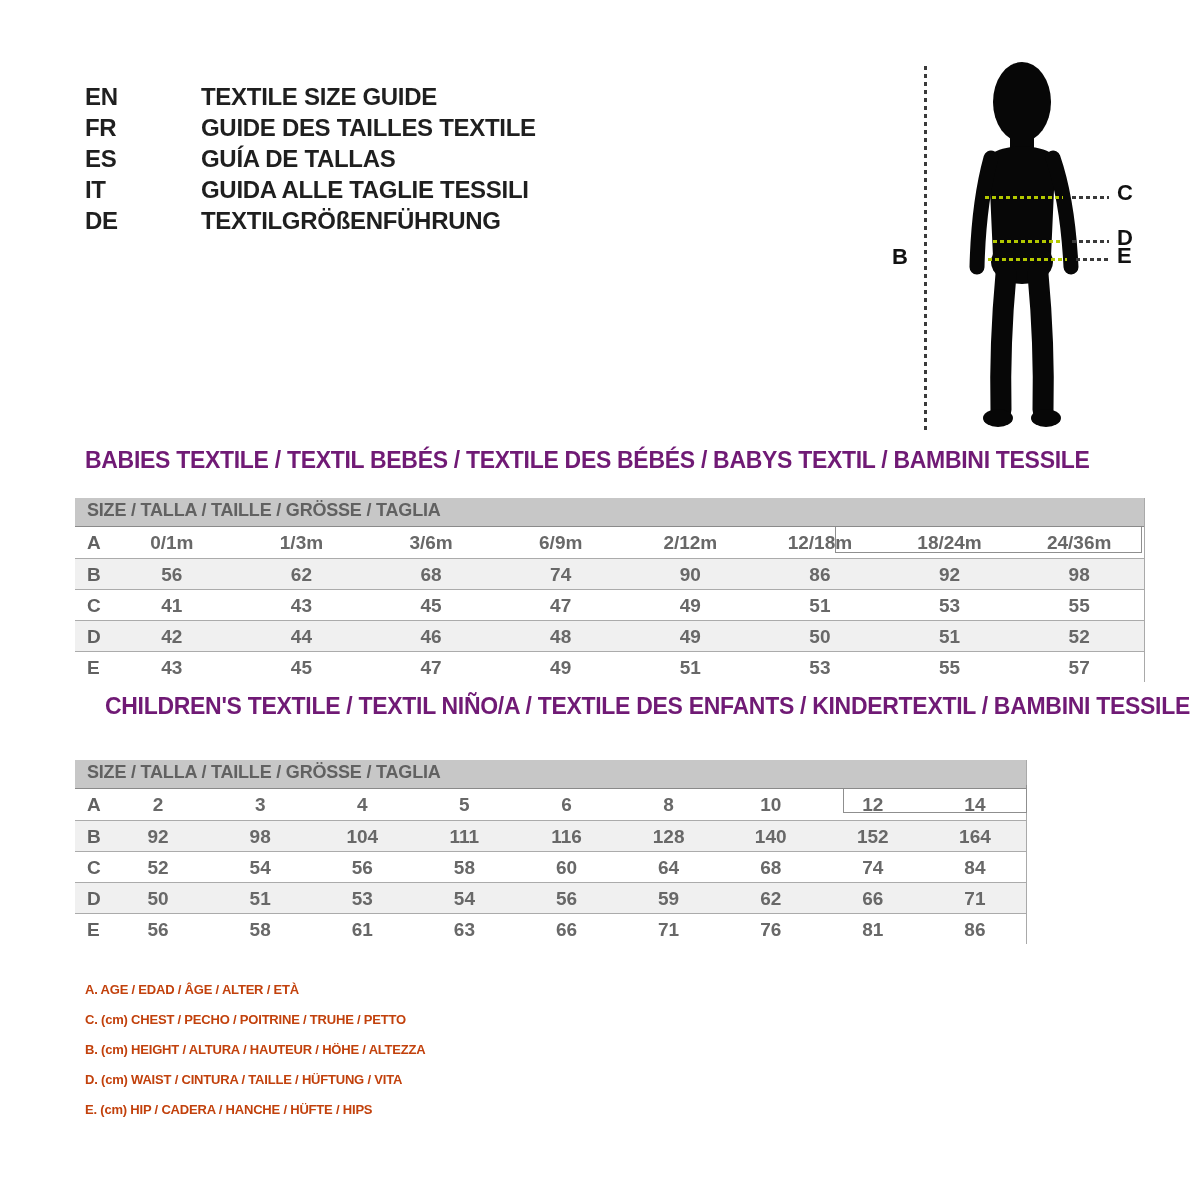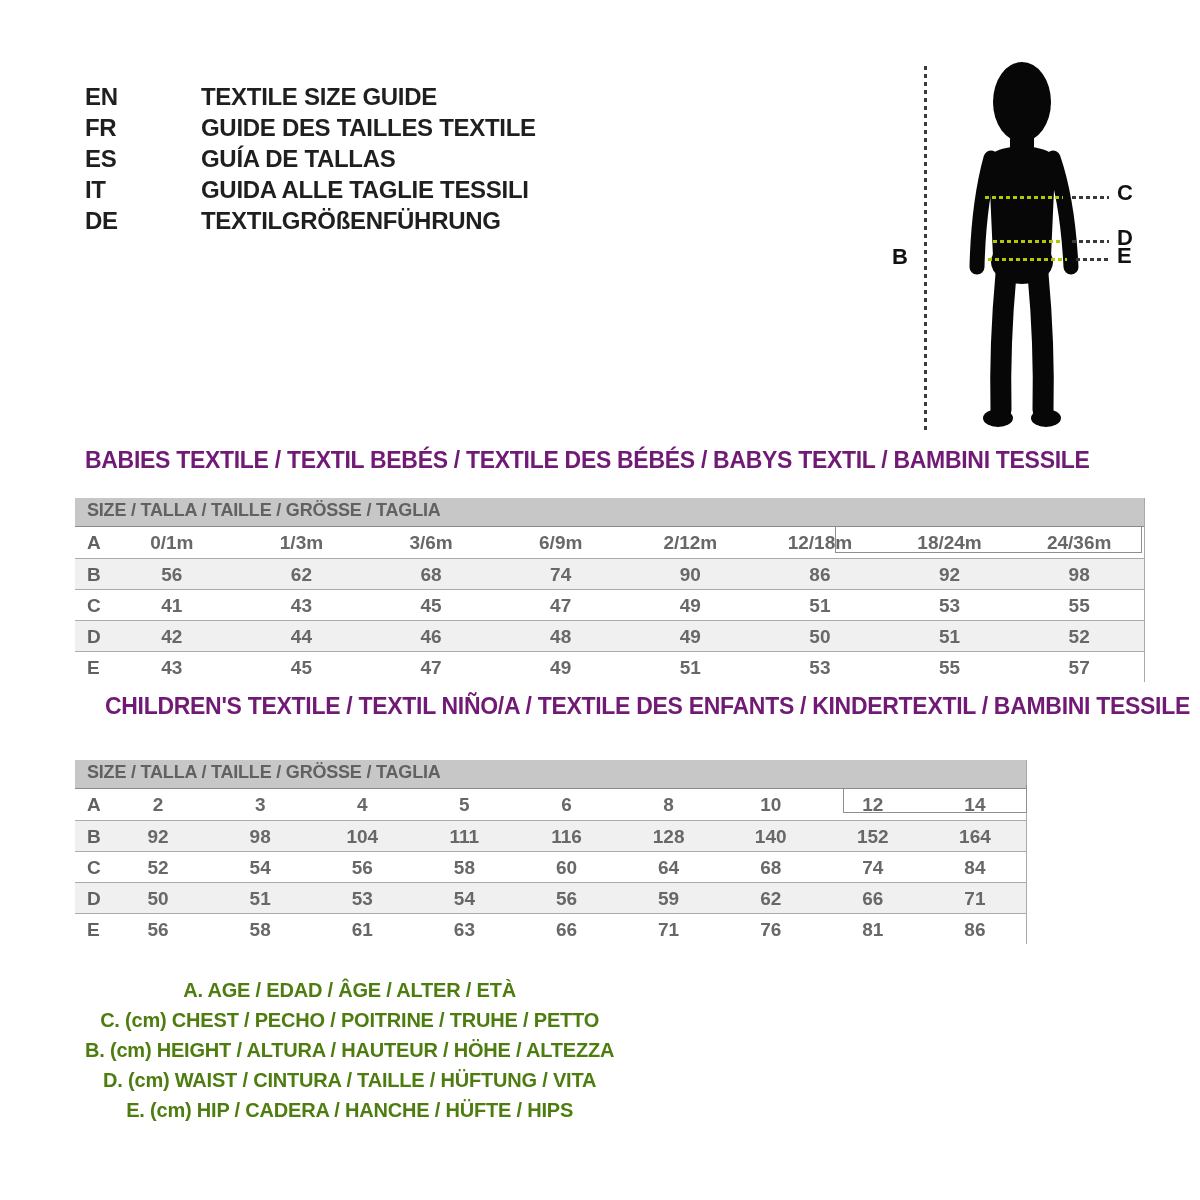--- a/index.html
+++ b/index.html
@@ -53,21 +53,21 @@
   .t-row + .t-row{border-top:1px solid #ababab;}
   .t-row.shaded{background:#f0f0f0;}
   .t-label{width:20px;padding-left:12px;font-size:19px;font-weight:bold;color:#616161;}
   .t-cell{flex:1;text-align:center;font-size:19px;font-weight:bold;color:#686868;}
   .hl-box{position:absolute;background:#ffffff;border:1px solid #8f8f8f;z-index:1;box-sizing:border-box;}
   .hl-babies{left:760px;top:25px;width:307px;height:30px;}
   .hl-children{left:768px;top:25px;width:184px;height:28px;}
 
   
   .legend{left:85px;top:975px;}
-  .legend-line{font-size:20px;font-weight:bold;line-height:30px;letter-spacing:-0.2px;color:#4d7c0f;white-space:nowrap;text-align:center;}
+  .legend-line{font-size:13px;font-weight:bold;line-height:30px;letter-spacing:-0.2px;color:#c2410c;white-space:nowrap;}
 </style>
 </head>
 <body style="--accent: #b3c800; --dash: #3a3a3a;">
 
 <div class="abs lang-block">
   <div class="lang-row">
     <span class="lang-code">EN</span>
     <span class="lang-title">TEXTILE SIZE GUIDE</span>
   </div>
   <div class="lang-row">

